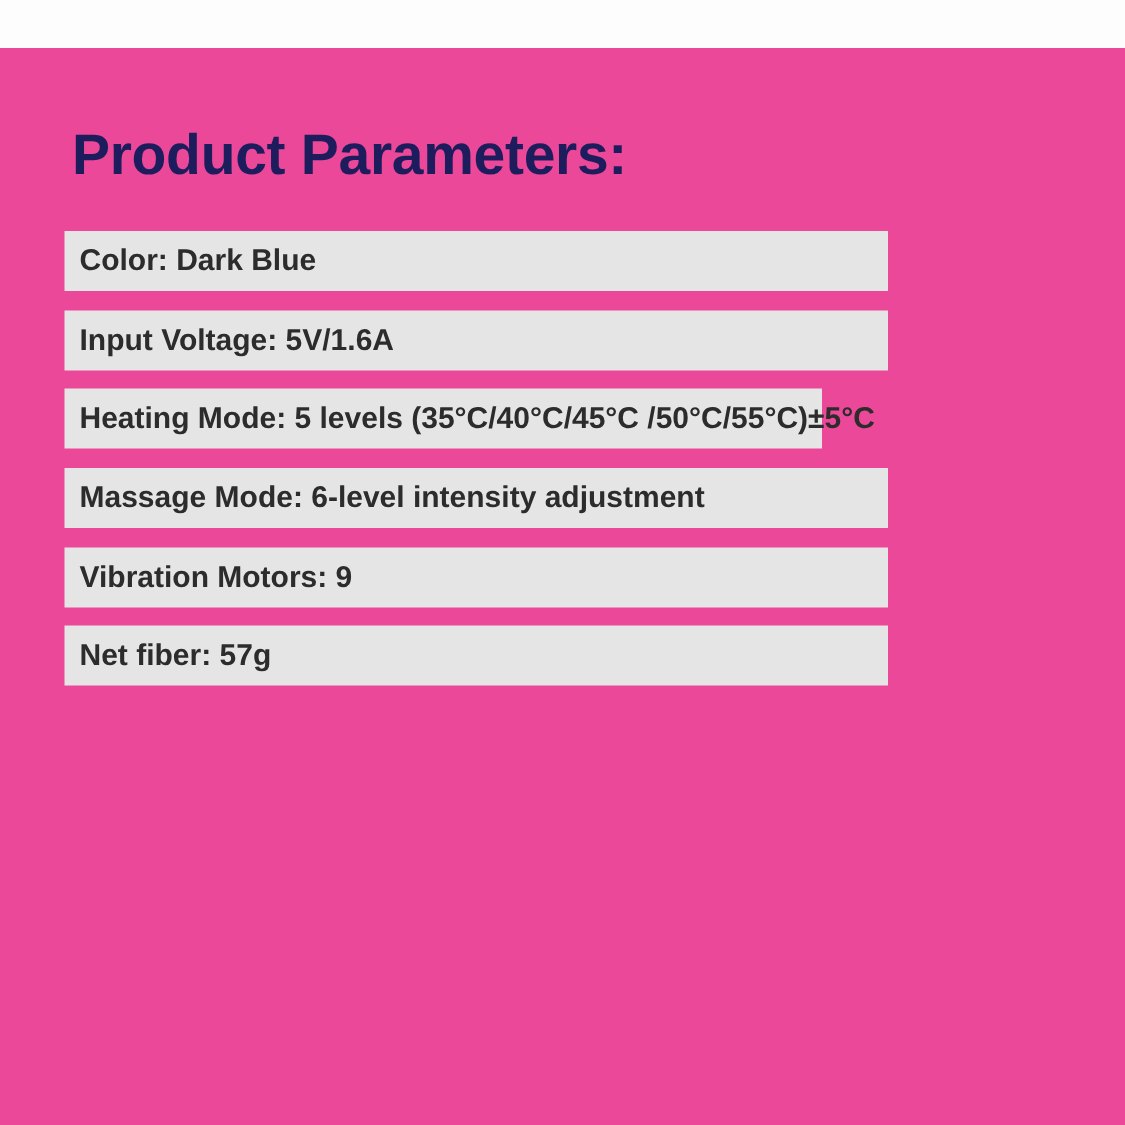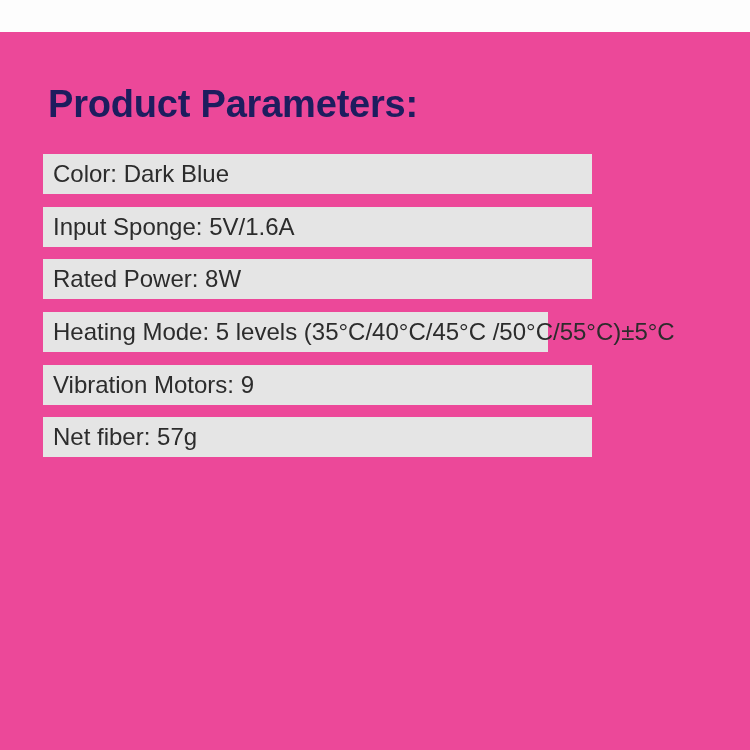--- a/index.html
+++ b/index.html
@@ -55,53 +55,53 @@
     display: flex;
     align-items: center;
     box-sizing: border-box;
     padding-left: 10px;
   }
 
   .spec-row.w-default { width: 549px; }
   .spec-row.w-wide    { width: 505px; }
 
   .spec-text {
-    font-size: 24px;
+    font-size: 20px;
     line-height: 22px;
     color: #2c2c2c;
     white-space: nowrap;
-    font-weight: 400;
+    font-weight: 700;
   }
 </style>
 </head>
 <body>
 
 <div class="page">
 
   <h1 class="page-title">Product Parameters:</h1>
 
   <ul class="spec-list">
 
     <li class="spec-row w-default">
       <span class="spec-text">Color: Dark Blue</span>
     </li>
 
 
     <li class="spec-row w-default">
-      <span class="spec-text">Input Sponge: 5V/1.6A</span>
+      <span class="spec-text">Input Voltage: 5V/1.6A</span>
     </li>
 
-    <li class="spec-row w-default">
-      <span class="spec-text">Rated Power: 8W</span>
-    </li>
 
     <li class="spec-row w-wide">
       <span class="spec-text">Heating Mode: 5 levels (35°C/40°C/45°C /50°C/55°C)±5°C</span>
     </li>
 
+    <li class="spec-row w-default">
+      <span class="spec-text">Massage Mode: 6-level intensity adjustment</span>
+    </li>
 
     <li class="spec-row w-default">
       <span class="spec-text">Vibration Motors: 9</span>
     </li>
 
 
 
 
     <li class="spec-row w-default">
       <span class="spec-text">Net fiber: 57g</span>

